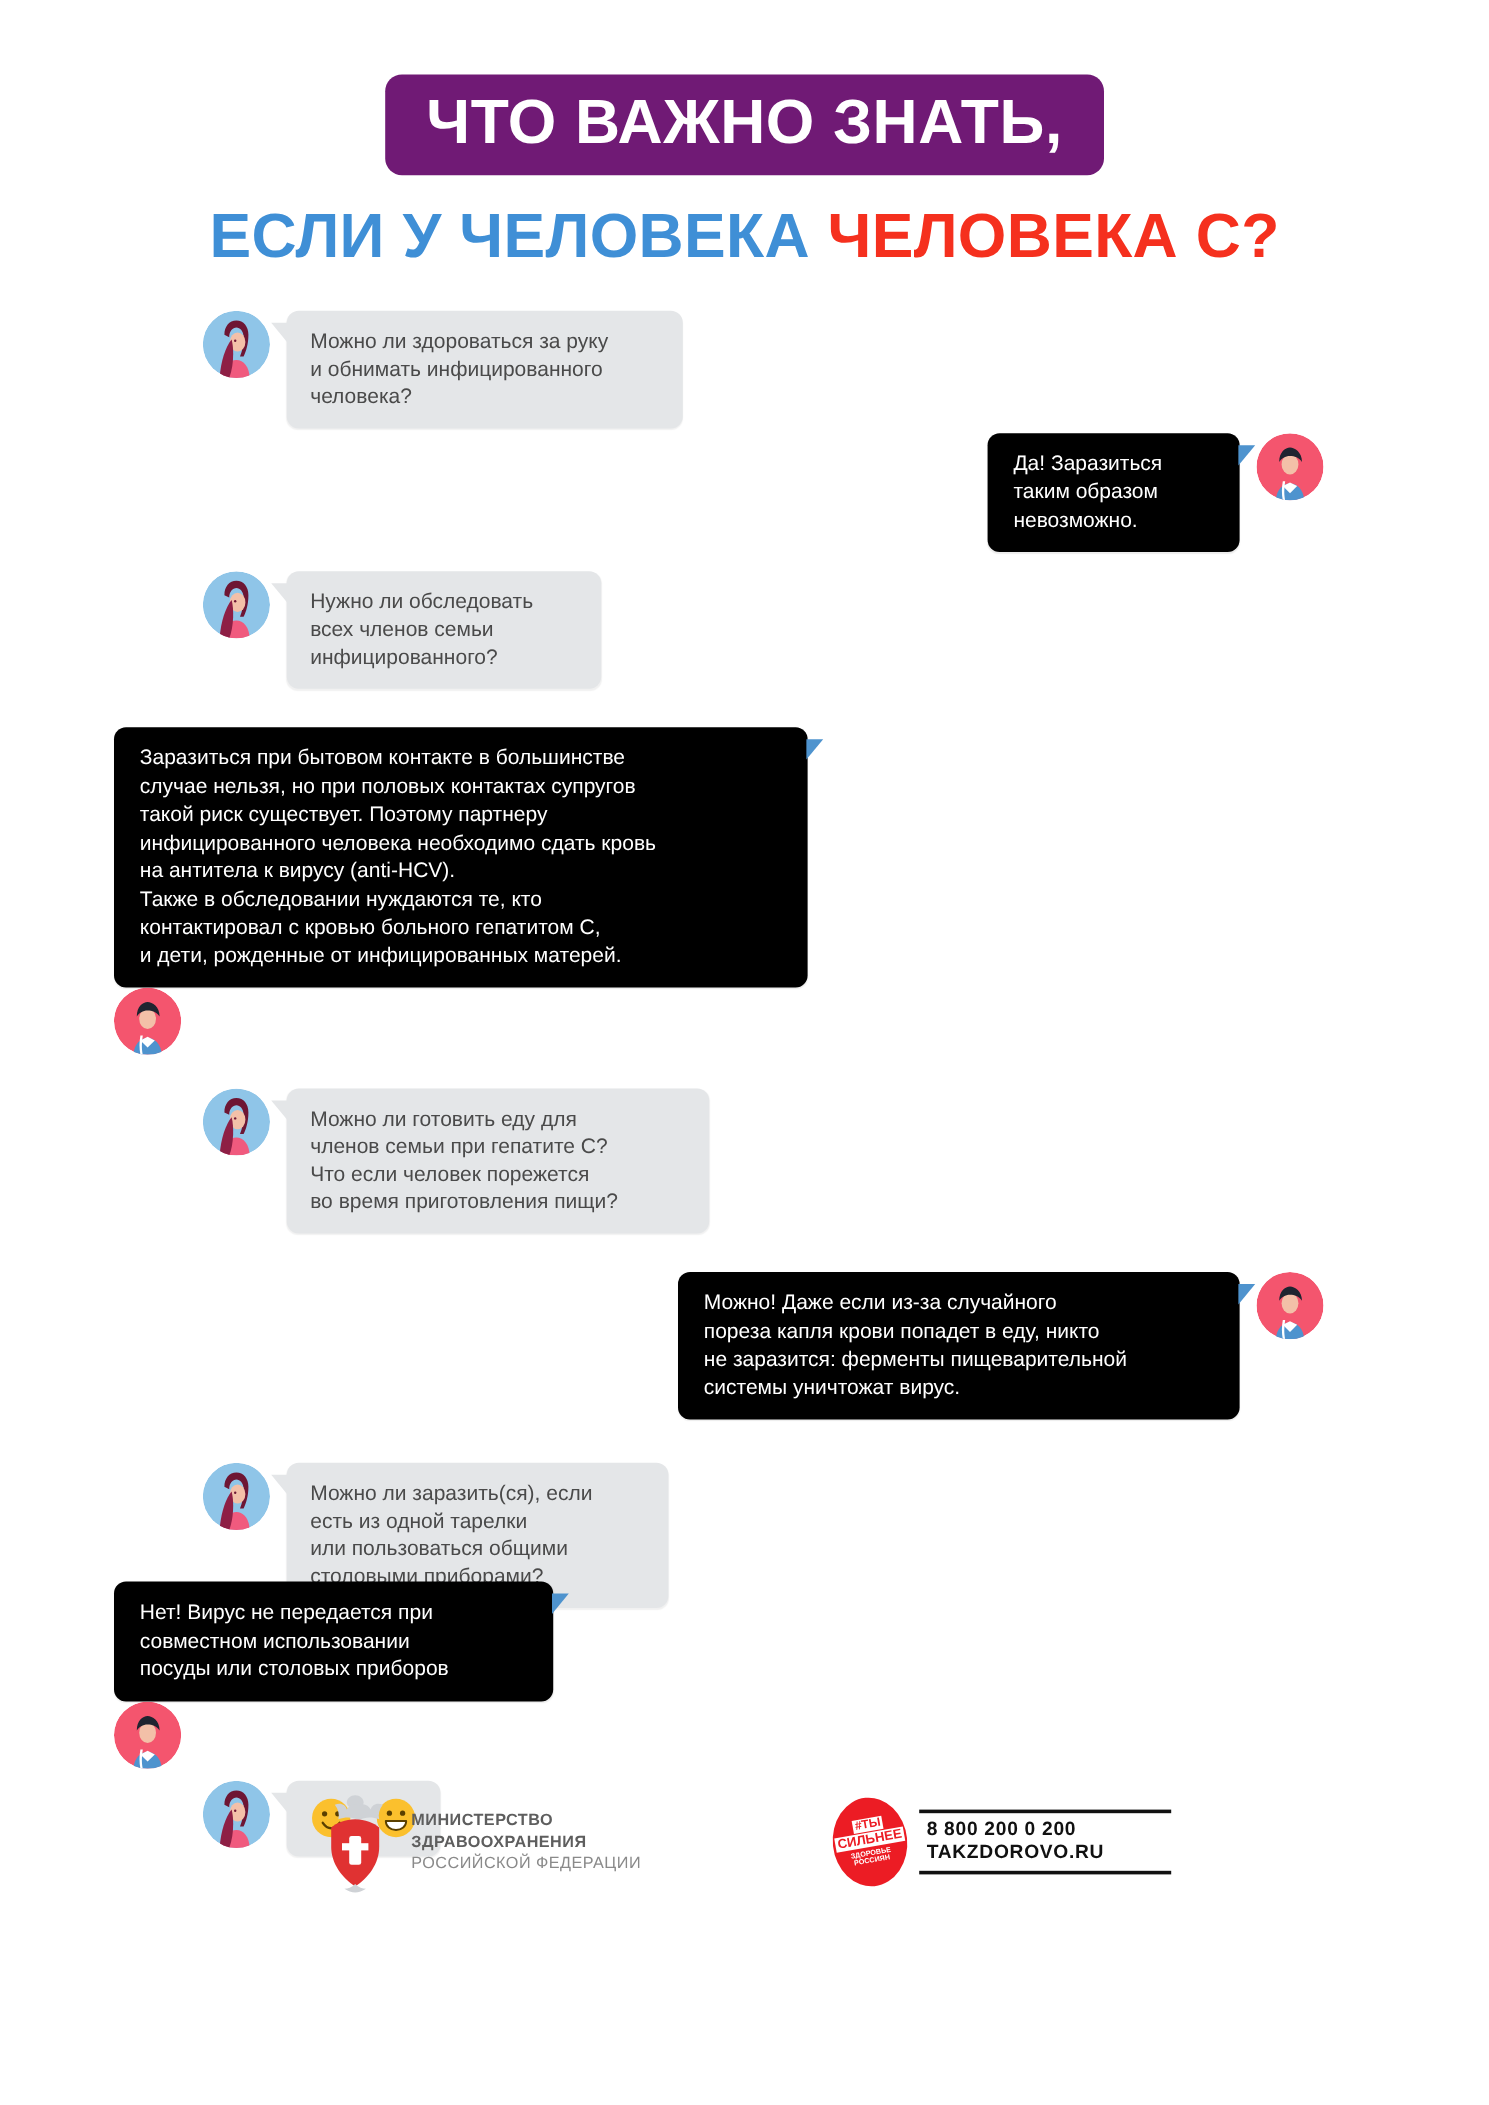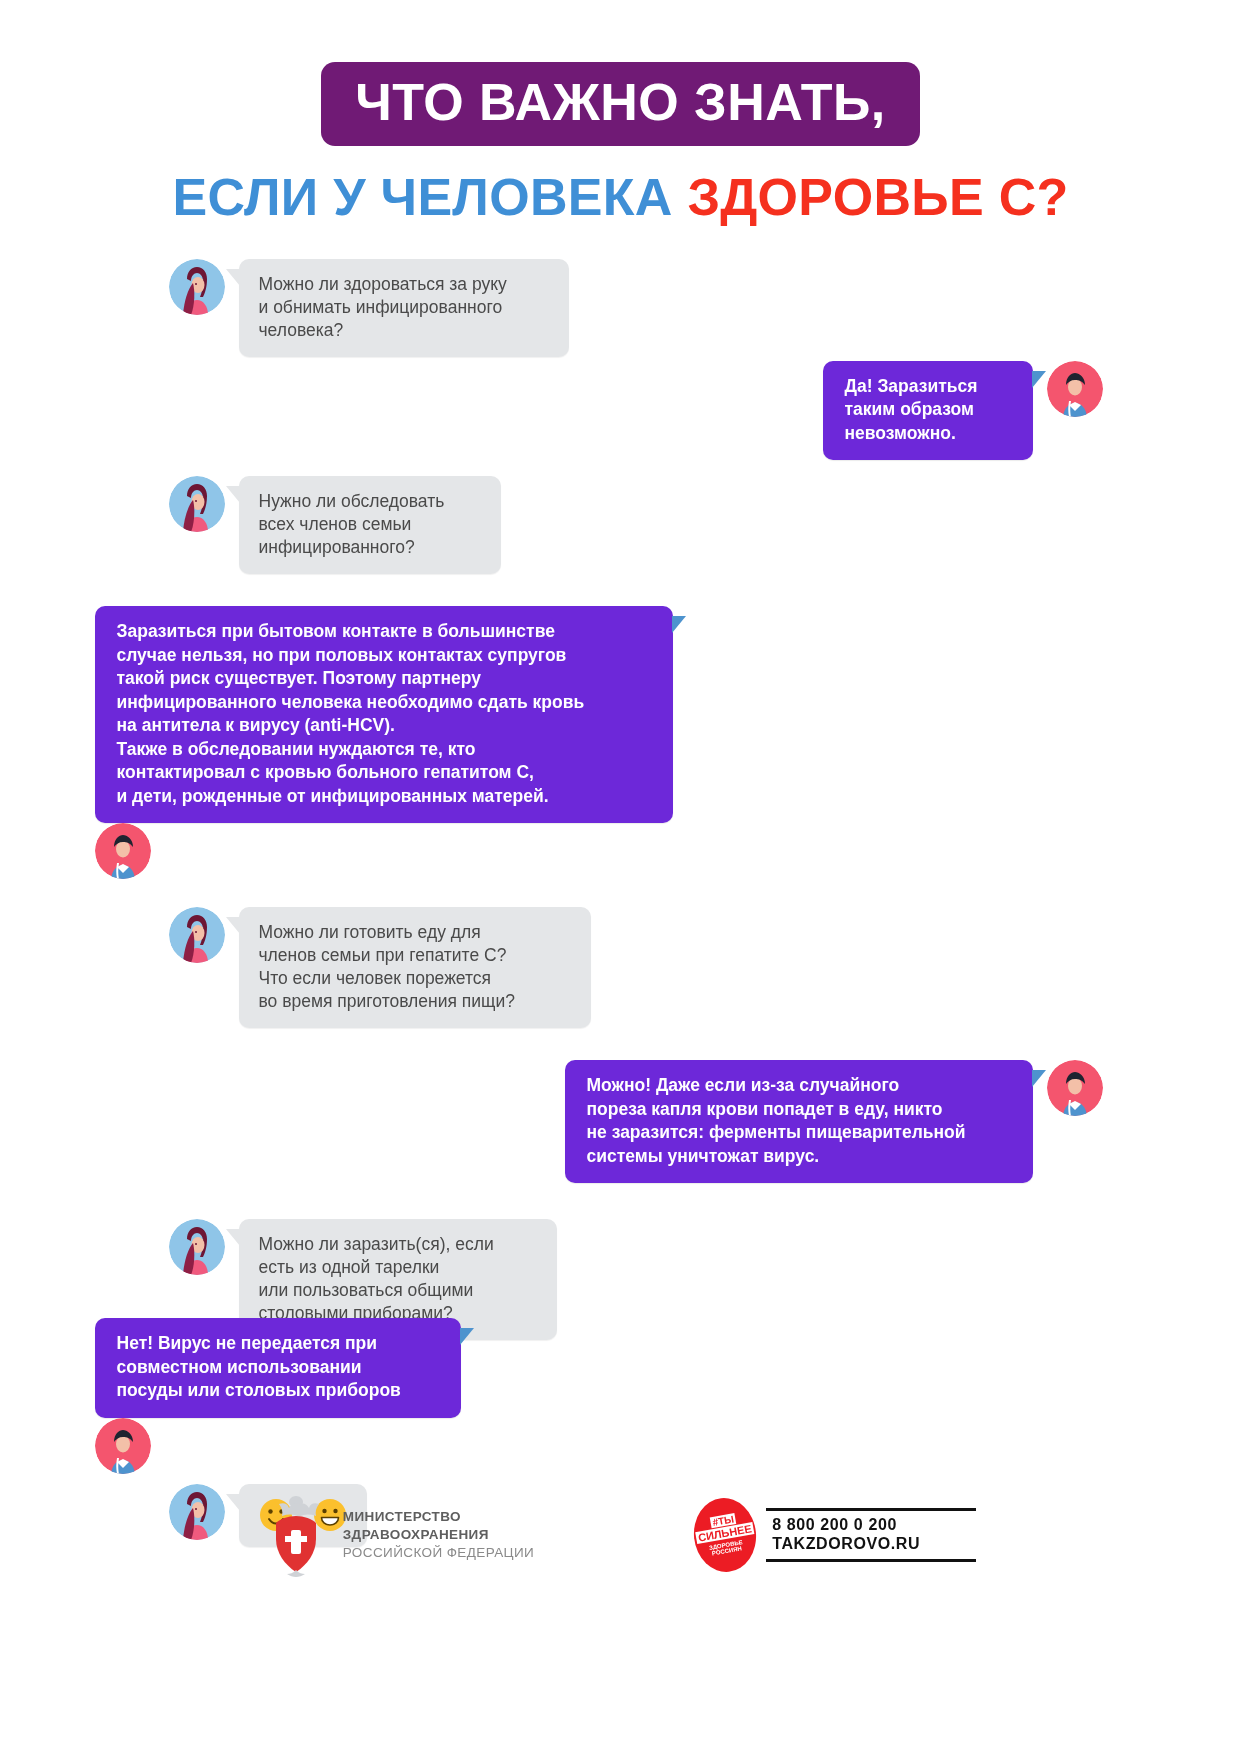--- a/index.html
+++ b/index.html
@@ -91,23 +91,23 @@
     content: "";
     position: absolute;
     left: -13px;
     top: 10px;
     width: 0; height: 0;
     border-style: solid;
     border-width: 0 14px 17px 0;
     border-color: transparent #e4e6e8 transparent transparent;
   }
   .bubble.a {
-    background: #6d28d9;
+    background: #000000;
     color: #ffffff;
-    font-weight: bold;
+    font-weight: normal;
     font-size: 17.5px;
     line-height: 1.34;
     padding: 14px 22px 15px 22px;
     box-shadow: 0 1px 1px rgba(0,0,0,0.08);
   }
   .bubble.a::after {
     content: "";
     position: absolute;
     right: -13px;
     top: 10px;
@@ -241,21 +241,21 @@
 </style>
 </head>
 <body>
 
 <div class="header">
   <div class="title-line1-wrap">
     <span class="title-chip">ЧТО ВАЖНО ЗНАТЬ,</span>
   </div>
   <div class="title-line2">
     <span class="title-blue">ЕСЛИ У ЧЕЛОВЕКА</span>
-    <span class="title-red">ЗДОРОВЬЕ С?</span>
+    <span class="title-red">ЧЕЛОВЕКА С?</span>
   </div>
 </div>
 
 <div class="chat">
 
   <div class="row q r1">
     <div class="avatar">
       <svg viewBox="0 0 56 56">
         <circle cx="28" cy="28" r="28" fill="#8fc5e8"></circle>
         <path d="M17 56c0-9 5-15 11-15s11 6 11 15z" fill="#f05a7e"></path>

